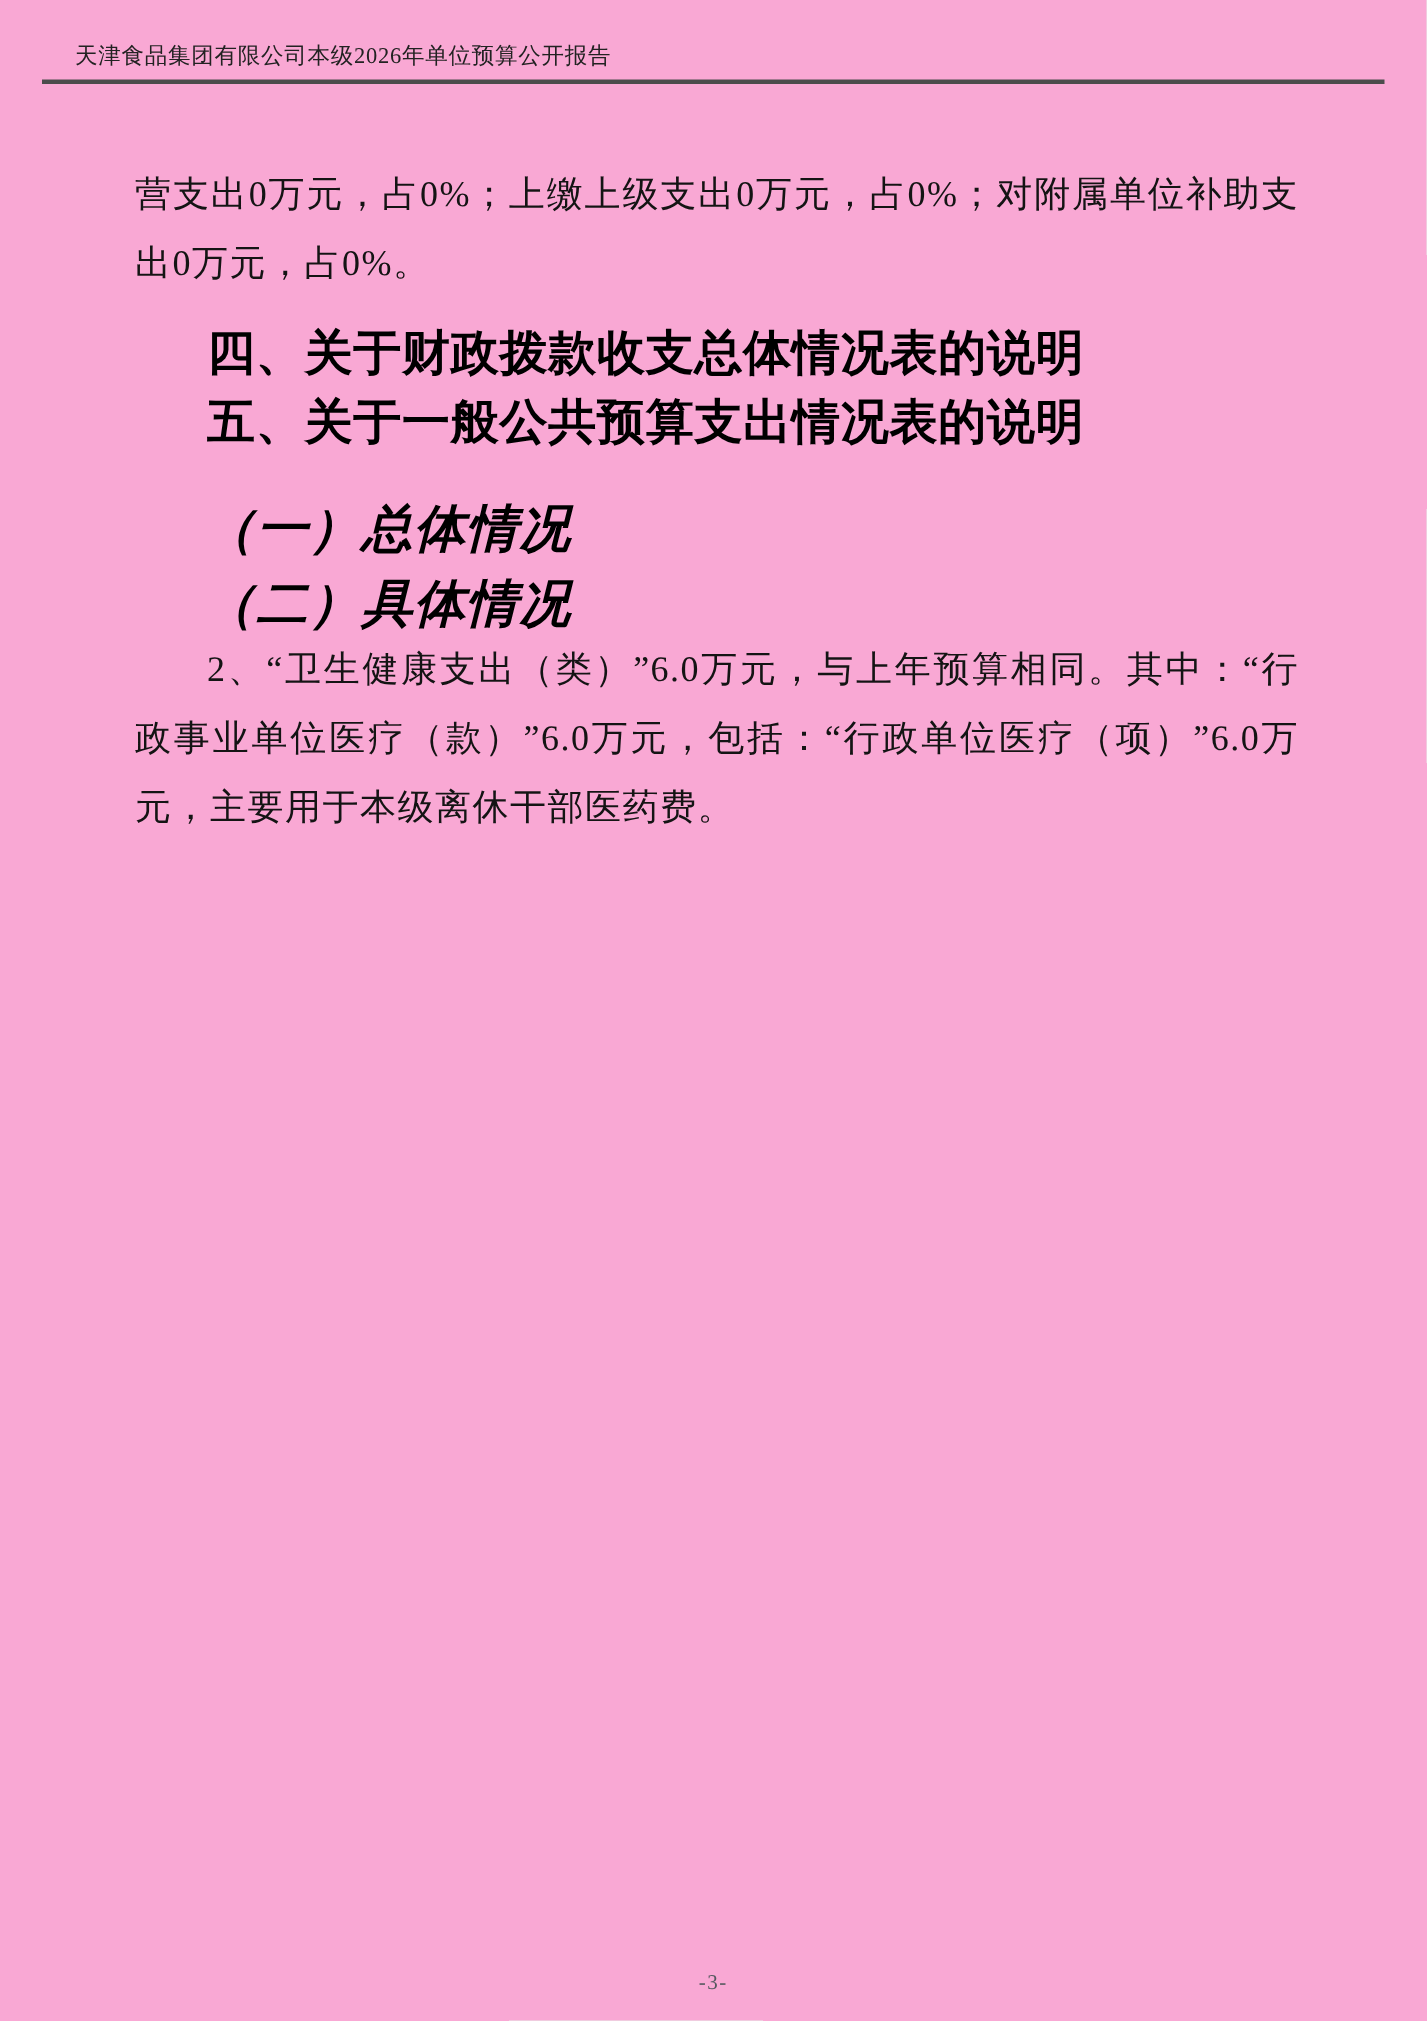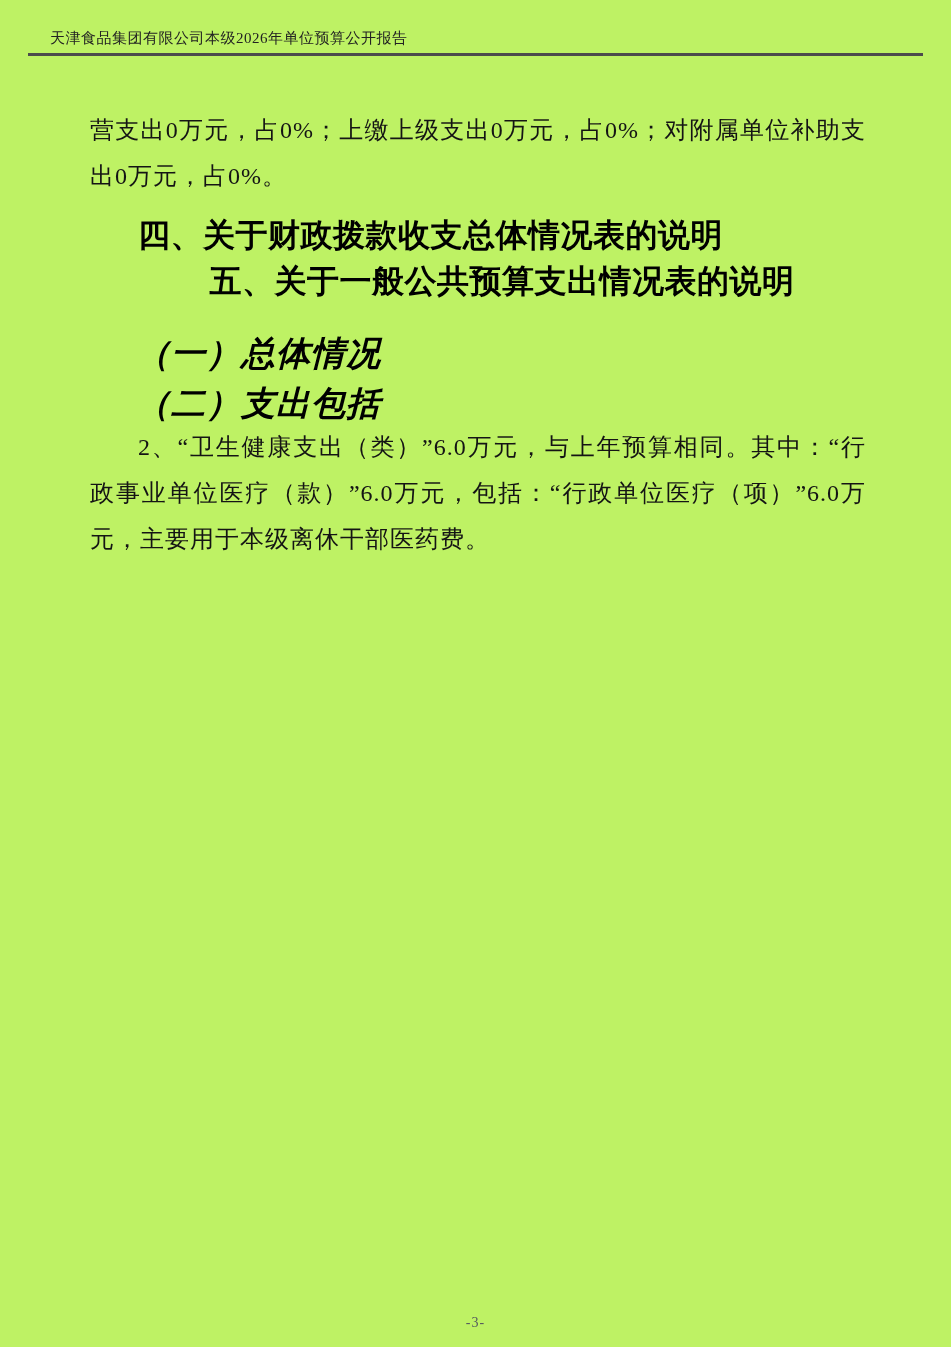--- a/index.html
+++ b/index.html
@@ -2,21 +2,21 @@
 <html lang="zh"><head>
 <meta charset="utf-8">
 <style>
   * { margin: 0; padding: 0; box-sizing: border-box; }
   html, body { background: #e8e8e8; }
   .page {
     position: relative;
     width: 951px;
     height: 1347px;
     margin: 0 auto;
-    background: #bef264;
+    background: #f9a8d4;
     overflow: hidden;
     font-family: "Liberation Serif", "DejaVu Serif", serif;
     color: #111111;
   }
   
   .doc-header {
     position: absolute;
     top: 0; left: 28px; right: 28px;
     padding: 29px 0 6px 22px;
     border-bottom: 3px solid #4c4c4c;
@@ -57,21 +57,21 @@
     font-weight: 700;
     font-style: italic;
     font-size: 34px;
     line-height: 36px;
     text-indent: 46px;
     color: #000000;
     letter-spacing: 1px;
   }
   .m-heading4 { margin-top: 18px; }
   .m-para4   { margin-top: 21px; }
-  .m-heading5 { margin-top: 10px; text-align: center; }
+  .m-heading5 { margin-top: 10px; }
   .m-sub1    { margin-top: 37px; }
   .m-para5a  { margin-top: 27px; }
   .m-sub2    { margin-top: 14px; }
   .m-item1   { margin-top: 18px; }
   .m-item2   { margin-top: 2px; }
   
   .doc-footer {
     position: absolute;
     bottom: 16px;
     left: 0; right: 0;
@@ -96,21 +96,21 @@
     <p class="body-para para-cont">营支出0万元，占0%；上缴上级支出0万元，占0%；对附属单位补助支出0万元，占0%。</p>
 
     <h2 class="h-section m-heading4">四、关于财政拨款收支总体情况表的说明</h2>
 
 
     <h2 class="h-section m-heading5">五、关于一般公共预算支出情况表的说明</h2>
 
     <h3 class="h-sub m-sub1">（一）总体情况</h3>
 
 
-    <h3 class="h-sub m-sub2">（二）支出包括</h3>
+    <h3 class="h-sub m-sub2">（二）具体情况</h3>
 
 
     <p class="body-para m-item2">2、“卫生健康支出（类）”6.0万元，与上年预算相同。其中：“行政事业单位医疗（款）”6.0万元，包括：“行政单位医疗（项）”6.0万元，主要用于本级离休干部医药费。</p>
 
   </div>
 
   <div class="doc-footer">
     <span>-3-</span>
   </div>
 

